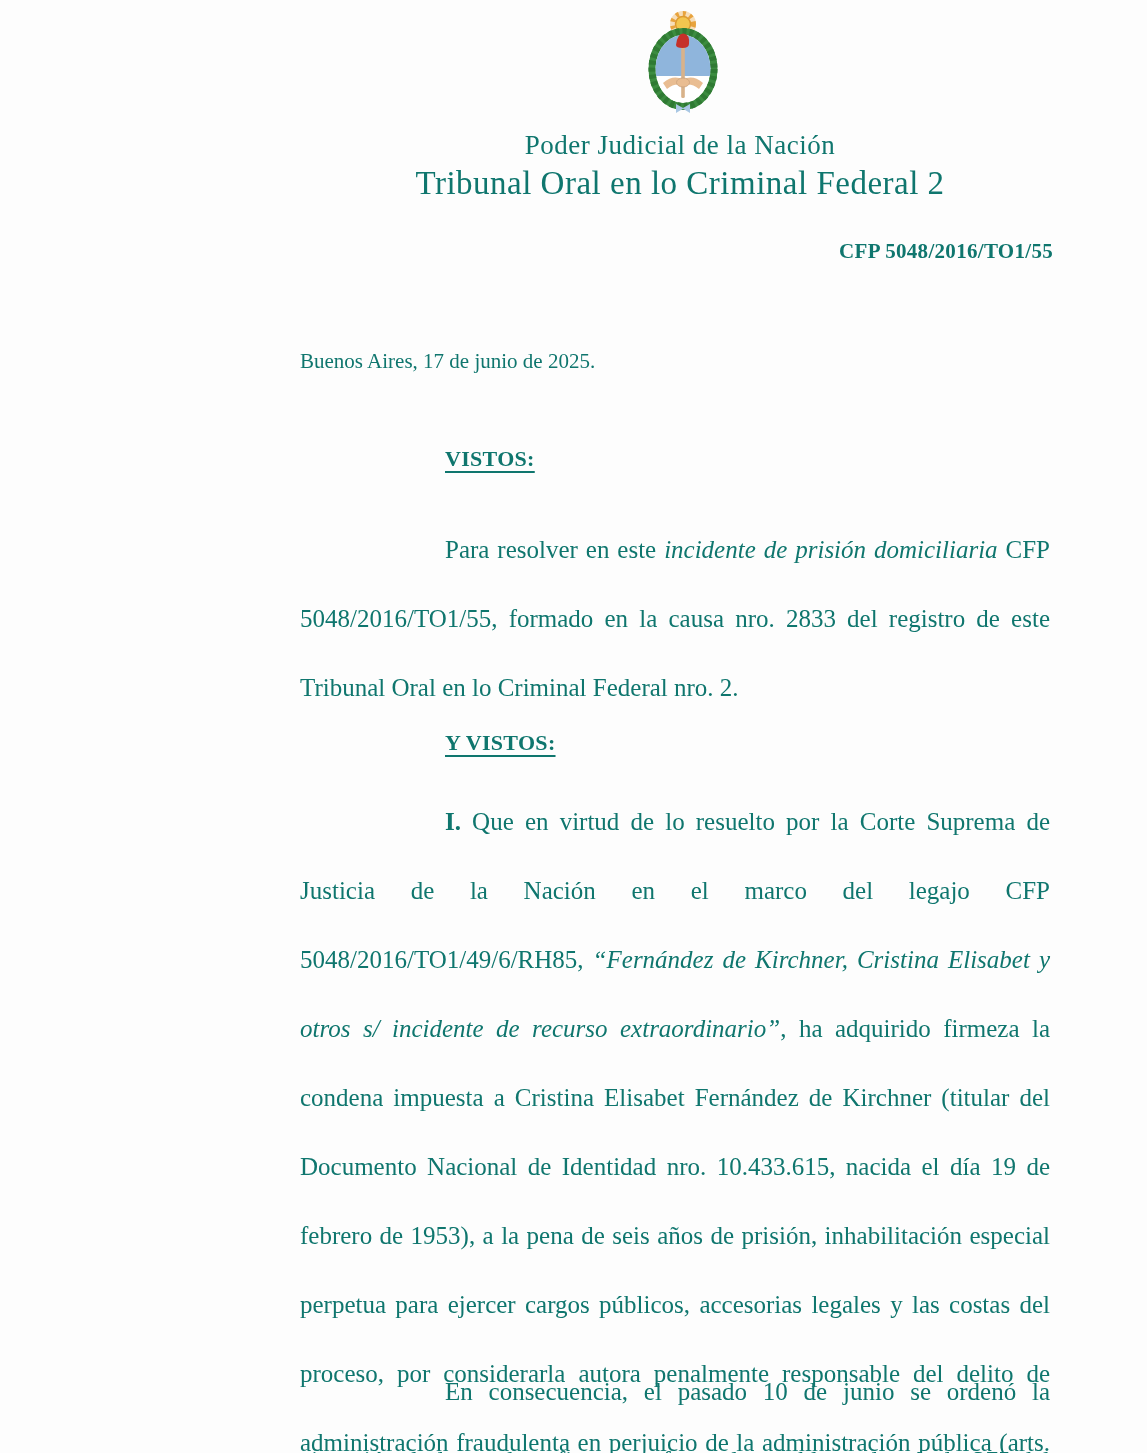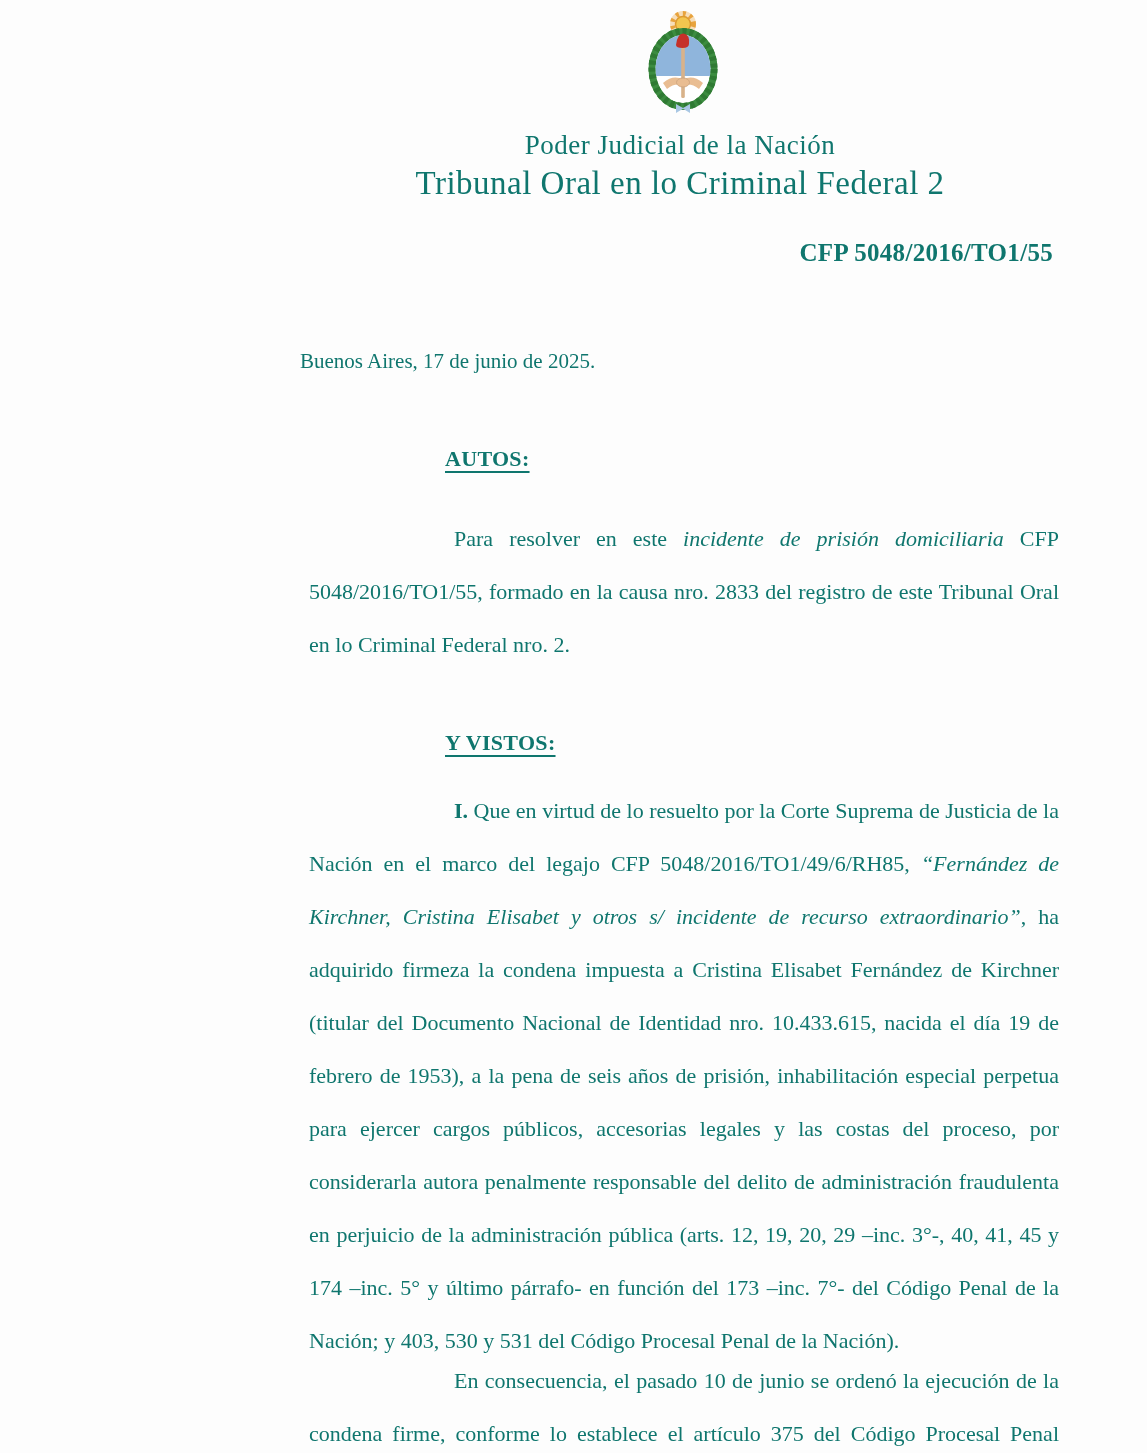--- a/index.html
+++ b/index.html
@@ -40,21 +40,21 @@
     text-align: center;
     font-size: 33px;
     letter-spacing: 0.5px;
   }
   .case-number {
     position: absolute;
     left: 253px;
     top: 239px;
     width: 800px;
     text-align: right;
-    font-size: 25px;
+    font-size: 21px;
     font-weight: bold;
     letter-spacing: 0.3px;
   }
   .dateline {
     position: absolute;
     left: 300px;
     top: 349px;
     font-size: 21px;
   }
   .section-heading {
@@ -66,25 +66,24 @@
     text-underline-offset: 5px;
     text-decoration-thickness: 1.5px;
     letter-spacing: 0.3px;
   }
   .heading-autos   { top: 446px; }
   .heading-vistos  { top: 730px; }
   .body-par {
     position: absolute;
     left: 300px;
     width: 750px;
-    font-size: 22px;
-    line-height: 53px;
+    font-size: 25px;
+    line-height: 69px;
     text-align: justify;
     text-indent: 145px;
-    margin-left: 9px;
   }
   .par-autos    { top: 490px; }
   .par-vistos-1 { top: 762px; }
   .par-vistos-2 { top: 1332px; text-align-last: justify; }
   .run-italic { font-style: italic; }
   .run-bold   { font-weight: bold; }
 </style>
 </head>
 <body>
 
@@ -112,20 +111,20 @@
 
     <path d="M42 94 L49 98 L56 94 L56 103 L49 98.8 L42 103 Z" fill="#a9c7e4"></path>
   </svg>
 
   <div class="hdr-line1">Poder Judicial de la Nación</div>
   <div class="hdr-line2">Tribunal Oral en lo Criminal Federal 2</div>
   <div class="case-number">CFP 5048/2016/TO1/55</div>
 
   <div class="dateline">Buenos Aires, 17 de junio de 2025.</div>
 
-  <div class="section-heading heading-autos">AUTOS:</div>
+  <div class="section-heading heading-autos">VISTOS:</div>
   <p class="body-par par-autos"><span>Para resolver en este </span><span class="run-italic">incidente de prisión domiciliaria</span><span> CFP 5048/2016/TO1/55, formado en la causa nro. 2833 del registro de este Tribunal Oral en lo Criminal Federal nro. 2.</span></p>
 
   <div class="section-heading heading-vistos">Y VISTOS:</div>
   <p class="body-par par-vistos-1"><span class="run-bold">I.</span><span> Que en virtud de lo resuelto por la Corte Suprema de Justicia de la Nación en el marco del legajo CFP 5048/2016/TO1/49/6/RH85, </span><span class="run-italic">“Fernández de Kirchner, Cristina Elisabet y otros s/ incidente de recurso extraordinario”</span><span>, ha adquirido firmeza la condena impuesta a Cristina Elisabet Fernández de Kirchner (titular del Documento Nacional de Identidad nro. 10.433.615, nacida el día 19 de febrero de 1953), a la pena de seis años de prisión, inhabilitación especial perpetua para ejercer cargos públicos, accesorias legales y las costas del proceso, por considerarla autora penalmente responsable del delito de administración fraudulenta en perjuicio de la administración pública (arts. 12, 19, 20, 29 –inc. 3°-, 40, 41, 45 y 174 –inc. 5° y último párrafo- en función del 173 –inc. 7°- del Código Penal de la Nación; y 403, 530 y 531 del Código Procesal Penal de la Nación).</span></p>
   <p class="body-par par-vistos-2"><span>En consecuencia, el pasado 10 de junio se ordenó la ejecución de la condena firme, conforme lo establece el artículo 375 del Código Procesal Penal Federal, y en virtud de ello se convocó a la condenada Fernández de Kirchner para</span></p>
 
 </div>
 
 </body></html>

